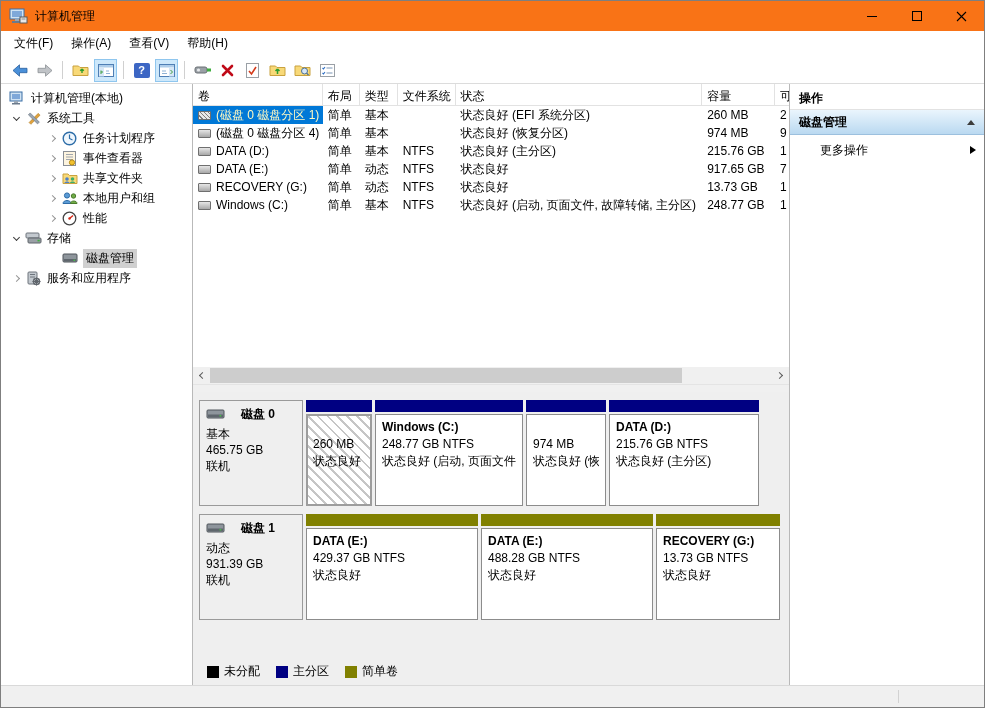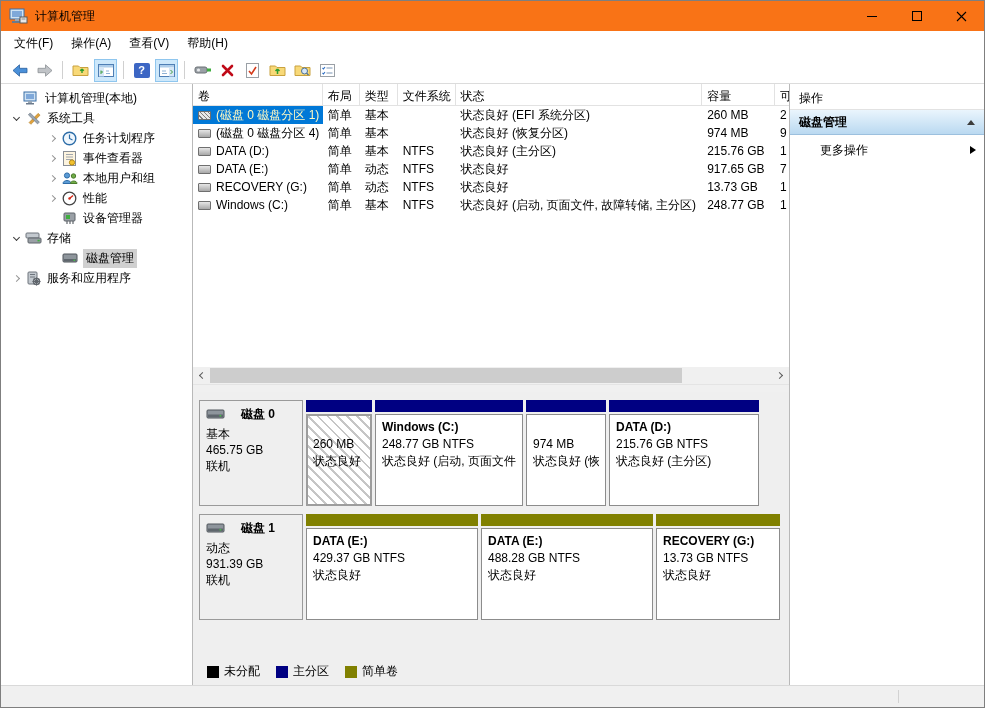--- a/index.html
+++ b/index.html
@@ -28,21 +28,21 @@
 .help-ico { width:16px; height:15px; background:#3c66c4; color:#fff; font-weight:bold; font-size:11px; display:flex; align-items:center; justify-content:center; border-radius:2px; }
 
 
 .main { flex:1; display:flex; min-height:0; }
 .tree-pane { width:192px; flex:0 0 192px; border-right:1px solid #b9b9b9; background:#fff; padding-top:4px; overflow:hidden; }
 .middle { width:597px; flex:0 0 597px; display:flex; flex-direction:column; border-right:1px solid #b9b9b9; background:#fff; min-width:0; }
 .action-pane { flex:1; background:#fff; display:flex; flex-direction:column; }
 
 
 .titem { height:20px; display:flex; align-items:center; white-space:nowrap; }
-.lvl0 { padding-left:22px;align-items:center; } .lvl1 { padding-left:8px; } .lvl2 { padding-left:44px; }
+.lvl0 { padding-left:8px;align-items:center; } .lvl1 { padding-left:8px; } .lvl2 { padding-left:44px; }
 .exp { width:16px; flex:0 0 16px; display:flex; align-items:center; justify-content:center; }
 .chev { width:5px; height:5px; border-right:1.4px solid #969696; border-bottom:1.4px solid #969696; transform:rotate(-45deg); margin-left:-2px; }
 .exppd .chev { transform:rotate(45deg); border-color:#3c3c3c; margin-top:-2px; }
 .ticon { width:17px; height:16px; margin-right:5px; flex:0 0 17px; display:flex; align-items:center; justify-content:center; }
 .tlabel.sel { background:#d0d0d0; padding:1px 3px; }
 
 
 .vol-pane { height:300px; flex:0 0 auto; position:relative; background:#fff; overflow:hidden; }
 .vhead { display:flex; height:22px; border-bottom:1px solid #e2e2e2; }
 .vh { padding:4px 0 0 5px; border-right:1px solid #e2e2e2; overflow:hidden; white-space:nowrap; }
@@ -75,21 +75,21 @@
 .pbody.hatch { background:repeating-linear-gradient(45deg,#ffffff 0 5px,#c6c6c6 5px 7px); border-width:2px; border-color:#9d9d9d; padding:3px 5px 0 5px; }
 .pl { line-height:17px; white-space:nowrap; overflow:hidden; }
 .plabel { font-weight:bold; min-height:17px; }
 
 
 .legend { margin-top:auto; height:27px; flex:0 0 auto; display:flex; align-items:center; gap:16px; padding-left:8px; }
 .litem { display:flex; align-items:center; gap:5px; }
 .lsw { width:12px; height:12px; flex:0 0 12px; }
 
 
-.ap-title { height:26px; flex:0 0 auto; padding:6px 9px 0; font-weight:normal; border-bottom:1px solid #e2e2e2; }
+.ap-title { height:26px; flex:0 0 auto; padding:6px 9px 0; font-weight:bold; border-bottom:1px solid #e2e2e2; }
 .ap-section { height:25px; flex:0 0 auto; background:linear-gradient(#eaf5fd,#bad9f1); border-bottom:1px solid #9cc0de; display:flex; align-items:center; padding:0 9px; font-weight:bold; }
 .ap-collapse { margin-left:auto; width:0; height:0; border-left:4px solid transparent; border-right:4px solid transparent; border-bottom:5px solid #3c3c3c; }
 .ap-more { height:30px; flex:0 0 auto; display:flex; align-items:center; padding-left:30px; position:relative; }
 .ap-arrow { position:absolute; right:8px; width:0; height:0; border-top:4px solid transparent; border-bottom:4px solid transparent; border-left:6px solid #000; }
 
 
 .statusbar { height:22px; flex:0 0 auto; background:#f0f0f0; border-top:1px solid #d9d9d9; position:relative; }
 .status-div { position:absolute; left:897px; top:4px; bottom:4px; width:1px; background:#d2d2d2; }
 </style>
 </head>
@@ -264,51 +264,55 @@
             </svg>
           </span>
         <span class="tlabel">事件查看器</span>
       </div>
       <div class="titem lvl2">
         <span class="exp">
             <span class="chev"></span>
           </span>
         <span class="ticon">
             <svg width="16" height="14" viewBox="0 0 16 14">
+              <path d="M1 3 L1 12.5 L15 12.5 L15 4.5 L7.5 4.5 L6 3 Z" fill="#f8d978" stroke="#c9a23e"></path>
+              <circle cx="5" cy="8" r="1.8" fill="#4f81c7"></circle>
+              <path d="M2.5 12 C2.5 10 7.5 10 7.5 12 Z" fill="#4f81c7"></path>
+              <circle cx="10.5" cy="8" r="1.8" fill="#3fae6a"></circle>
+              <path d="M8 12 C8 10 13 10 13 12 Z" fill="#3fae6a"></path>
+            </svg>
+          </span>
+        <span class="tlabel">共享文件夹</span>
+      </div>
+      <div class="titem lvl2">
+        <span class="exp">
+            <span class="chev"></span>
+          </span>
+        <span class="ticon">
+            <svg width="16" height="14" viewBox="0 0 16 14">
               <circle cx="5" cy="4.5" r="2.6" fill="#5b9bd5" stroke="#2f6da8"></circle>
               <path d="M1 12.5 C1 8.5 9 8.5 9 12.5 Z" fill="#5b9bd5" stroke="#2f6da8"></path>
               <circle cx="11.5" cy="5" r="2.2" fill="#70ad47" stroke="#4b7a2c"></circle>
               <path d="M8.5 12.5 C8.5 9.2 15 9.2 15 12.5 Z" fill="#70ad47" stroke="#4b7a2c"></path>
             </svg>
           </span>
         <span class="tlabel">本地用户和组</span>
       </div>
       <div class="titem lvl2">
         <span class="exp">
             <span class="chev"></span>
           </span>
         <span class="ticon">
             <svg width="15" height="15" viewBox="0 0 15 15">
               <circle cx="7.5" cy="7.5" r="6.3" fill="#fff" stroke="#444" stroke-width="1.3"></circle>
               <path d="M7.5 7.5 L11 4.5" stroke="#d42a1a" stroke-width="1.5"></path>
               <circle cx="7.5" cy="7.5" r="1.2" fill="#d42a1a"></circle>
             </svg>
           </span>
         <span class="tlabel">性能</span>
-      </div>
-      <div class="titem lvl2">
-        <span class="exp"></span>
-        <span class="ticon">
-            <svg width="15" height="15" viewBox="0 0 15 15">
-              <rect x="2" y="2" width="11" height="8" rx="1" fill="#9aa0a6" stroke="#5f656b"></rect>
-              <rect x="4" y="4" width="4" height="4" fill="#3fae3f"></rect>
-              <path d="M5 10 L5 13 M8 10 L8 13 M11 10 L11 13" stroke="#5f656b" stroke-width="1.2"></path>
-            </svg>
-          </span>
-        <span class="tlabel">设备管理器</span>
       </div>
       <div class="titem lvl1">
         <span class="exp exppd">
             <span class="chev"></span>
           </span>
         <span class="ticon">
             <svg width="17" height="14" viewBox="0 0 17 14">
               <rect x="1" y="2" width="13" height="5" rx="1" fill="#c3c9cf" stroke="#6e757d"></rect>
               <rect x="3" y="7" width="13" height="5" rx="1" fill="#9aa0a6" stroke="#5f656b"></rect>
               <rect x="12.5" y="8.8" width="2.2" height="1.6" fill="#3fae3f"></rect>

